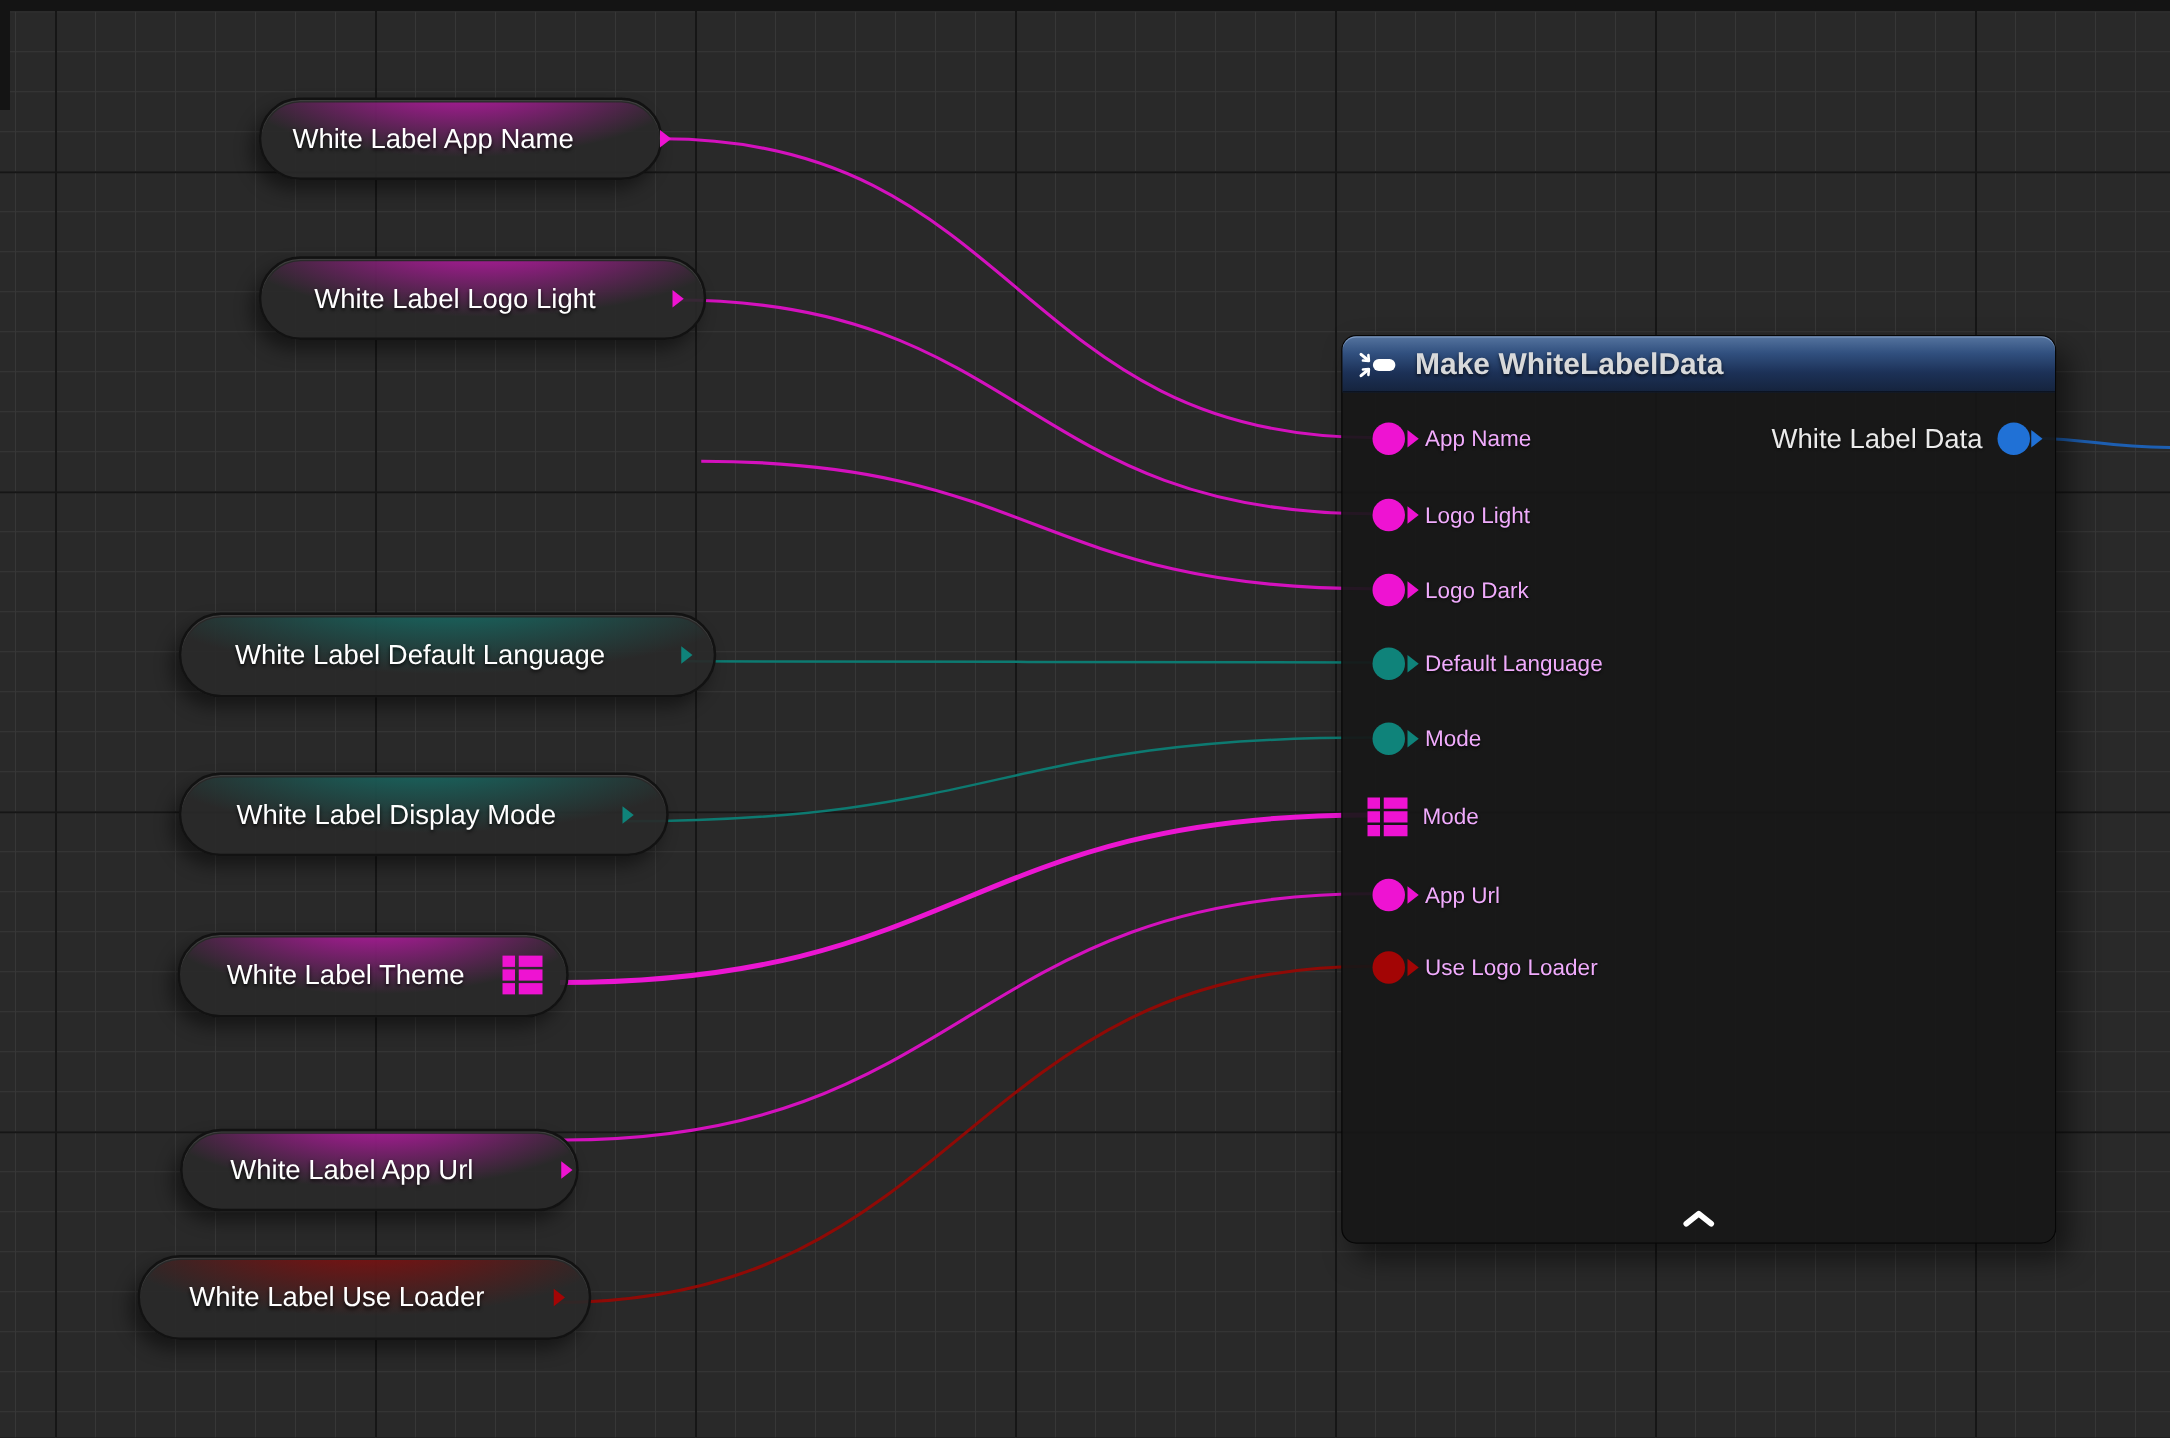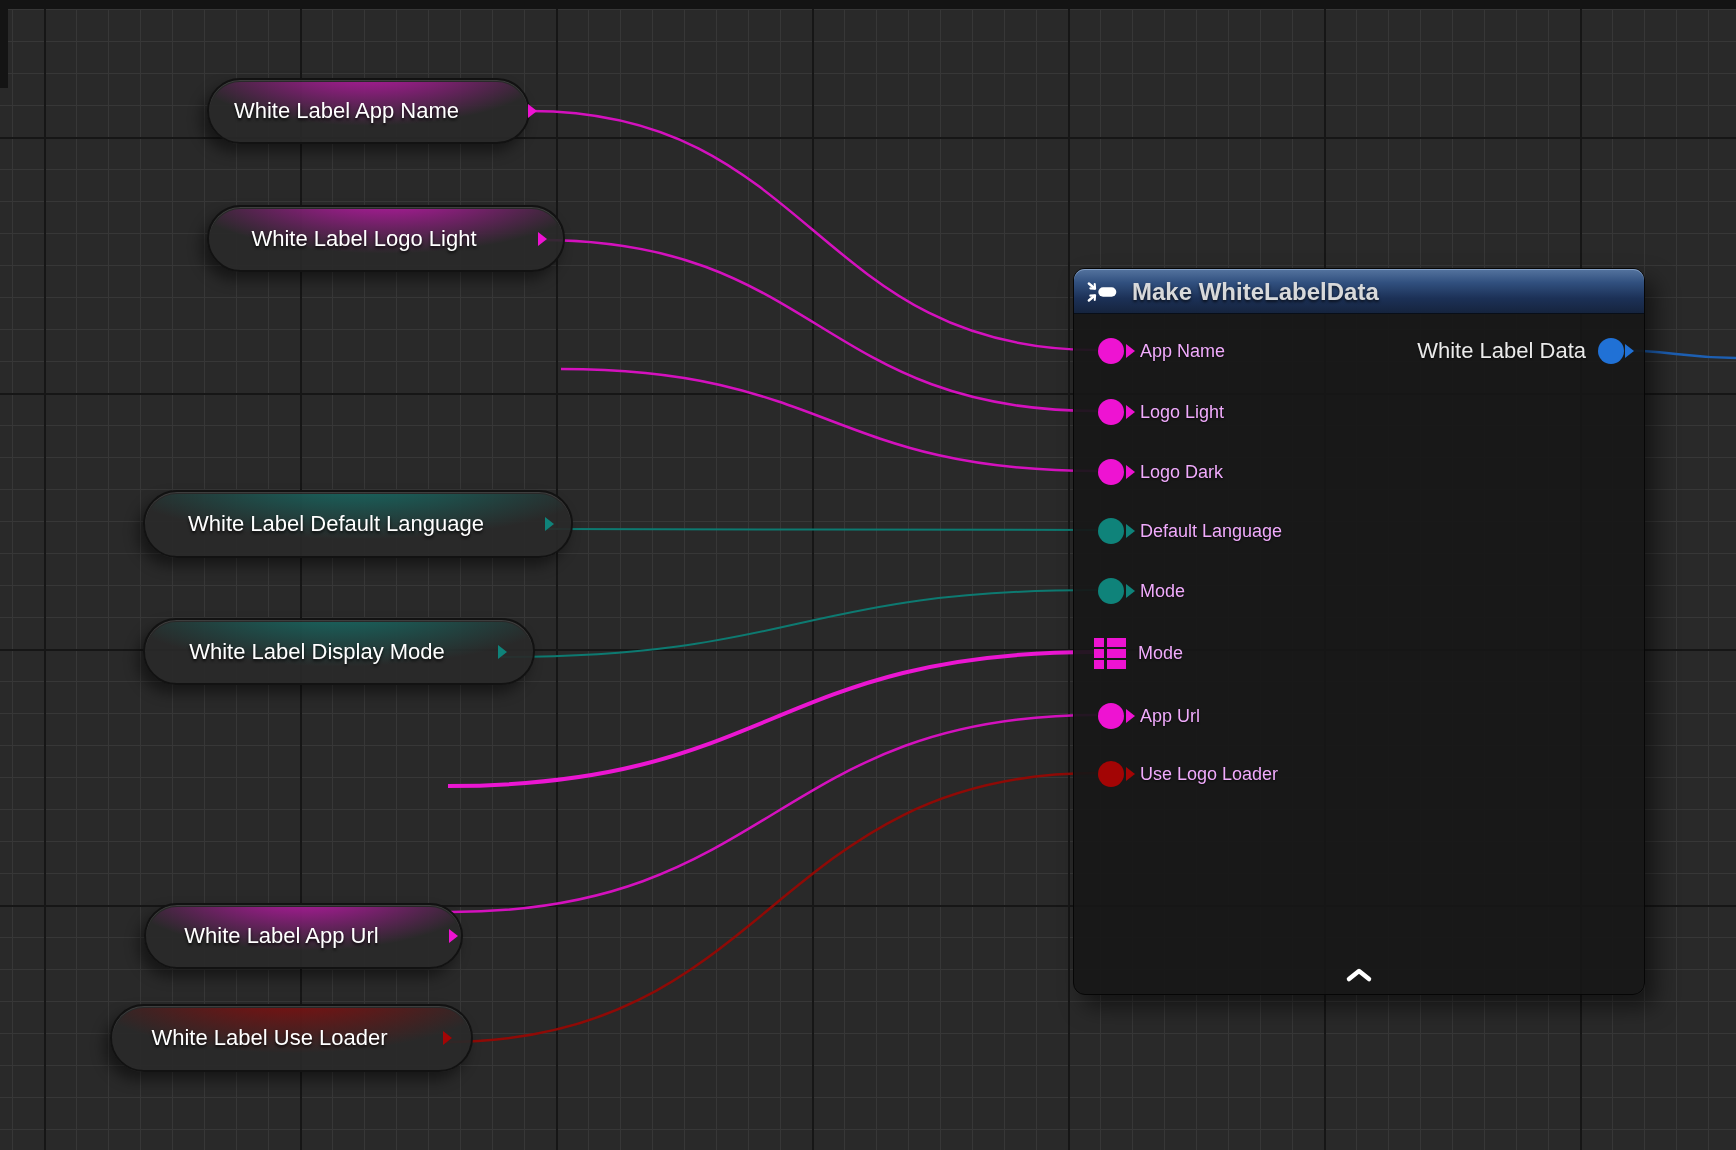--- a/index.html
+++ b/index.html
@@ -111,20 +111,31 @@
   <div class="pill" style="left: 143px; top: 490px; width: 430px; height: 68px; --pinx: 372px; --pin: #0F837A;">
     <span class="vlabel">White Label Default Language</span>
     <span class="pin circle"></span>
   </div>
 
   <div class="pill" style="left: 143px; top: 618px; width: 392px; height: 67px; --pinx: 325px; --pin: #0F837A;">
     <span class="vlabel">White Label Display Mode</span>
     <span class="pin circle"></span>
   </div>
 
+  <div class="pill" style="left: 142px; top: 746px; width: 313px; height: 68px; --pinx: 258px; --pin: #EE13D2;">
+    <span class="vlabel">White Label Theme</span>
+    <span class="pin struct">
+        <b></b>
+        <b></b>
+        <b></b>
+        <b></b>
+        <b></b>
+        <b></b>
+      </span>
+  </div>
 
   <div class="pill" style="left: 144px; top: 879px; width: 319px; height: 66px; margin-top: 24px; --pinx: 275px; --pin: #EE13D2;">
     <span class="vlabel">White Label App Url</span>
     <span class="pin circle"></span>
   </div>
 
   <div class="pill" style="left: 110px; top: 1004px; width: 363px; height: 68px; text-decoration: underline; --pinx: 303px; --pin: #A30505;">
     <span class="vlabel">White Label Use Loader</span>
     <span class="pin circle"></span>
   </div>

